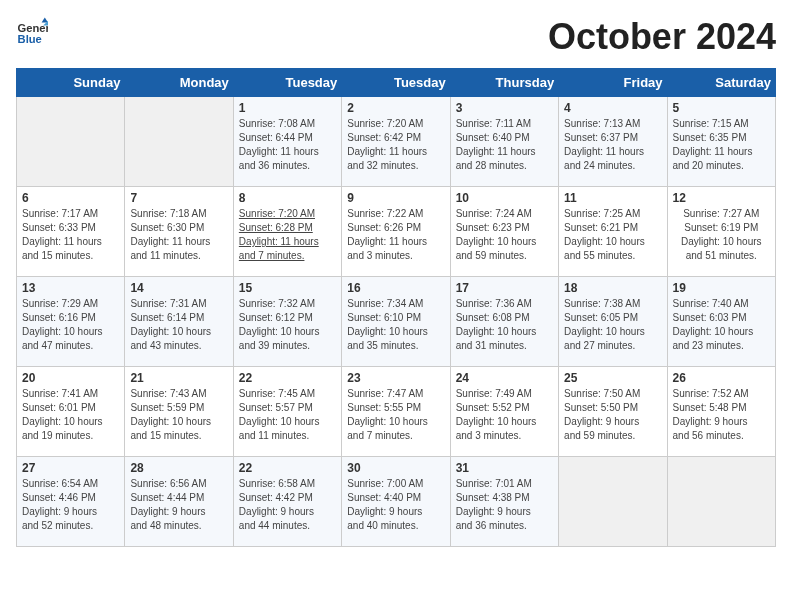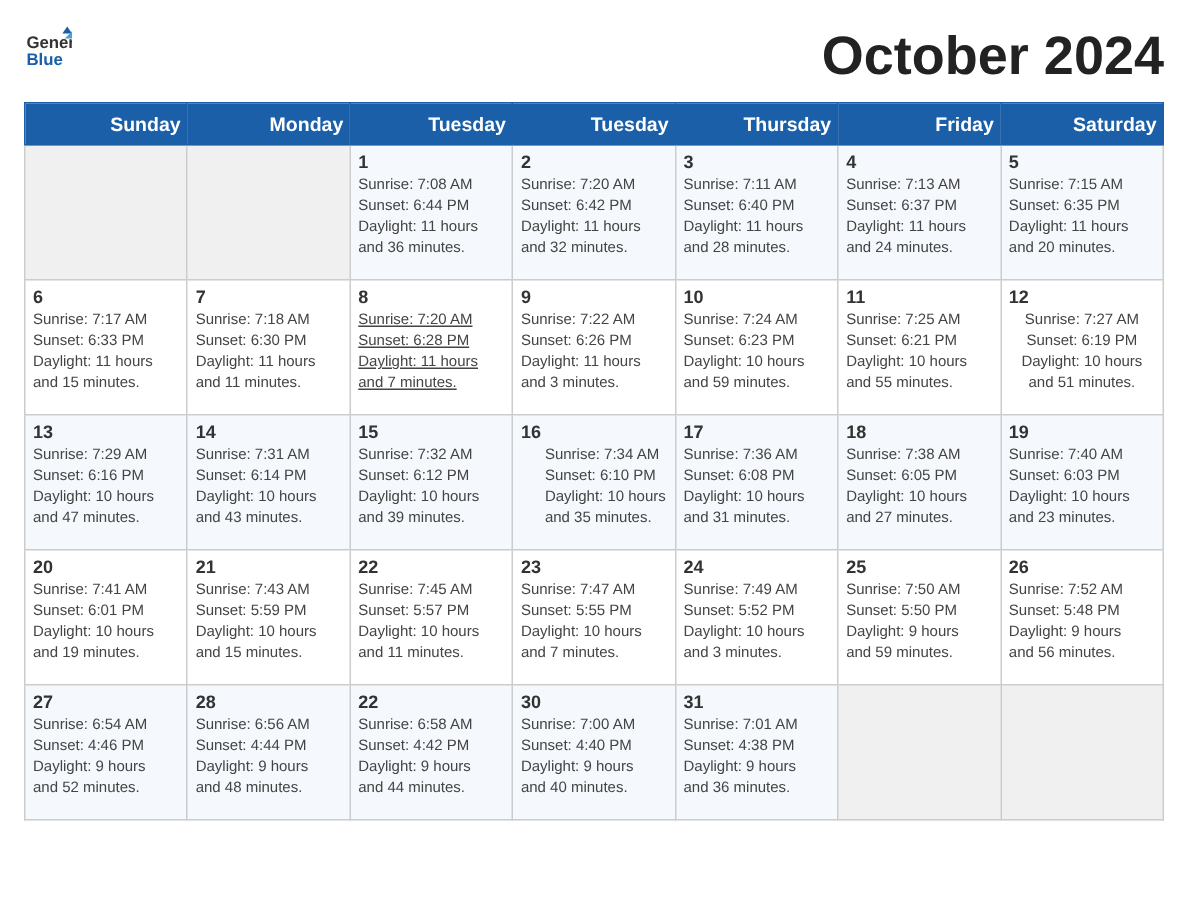--- a/index.html
+++ b/index.html
@@ -219,21 +219,21 @@
         </td>
         <td>
           <span class="day-num">15</span>
           <div class="day-info" style="white-space: pre-line;">Sunrise: 7:32 AM
 Sunset: 6:12 PM
 Daylight: 10 hours
 and 39 minutes.</div>
         </td>
         <td>
           <span class="day-num">16</span>
-          <div class="day-info" style="white-space: pre-line; margin-left: 16px;">Sunrise: 7:34 AM
+          <div class="day-info" style="white-space: pre-line;">Sunrise: 7:34 AM
 Sunset: 6:10 PM
 Daylight: 10 hours
 and 35 minutes.</div>
         </td>
         <td>
           <span class="day-num">17</span>
           <div class="day-info" style="white-space: pre-line;">Sunrise: 7:36 AM
 Sunset: 6:08 PM
 Daylight: 10 hours
 and 31 minutes.</div>

